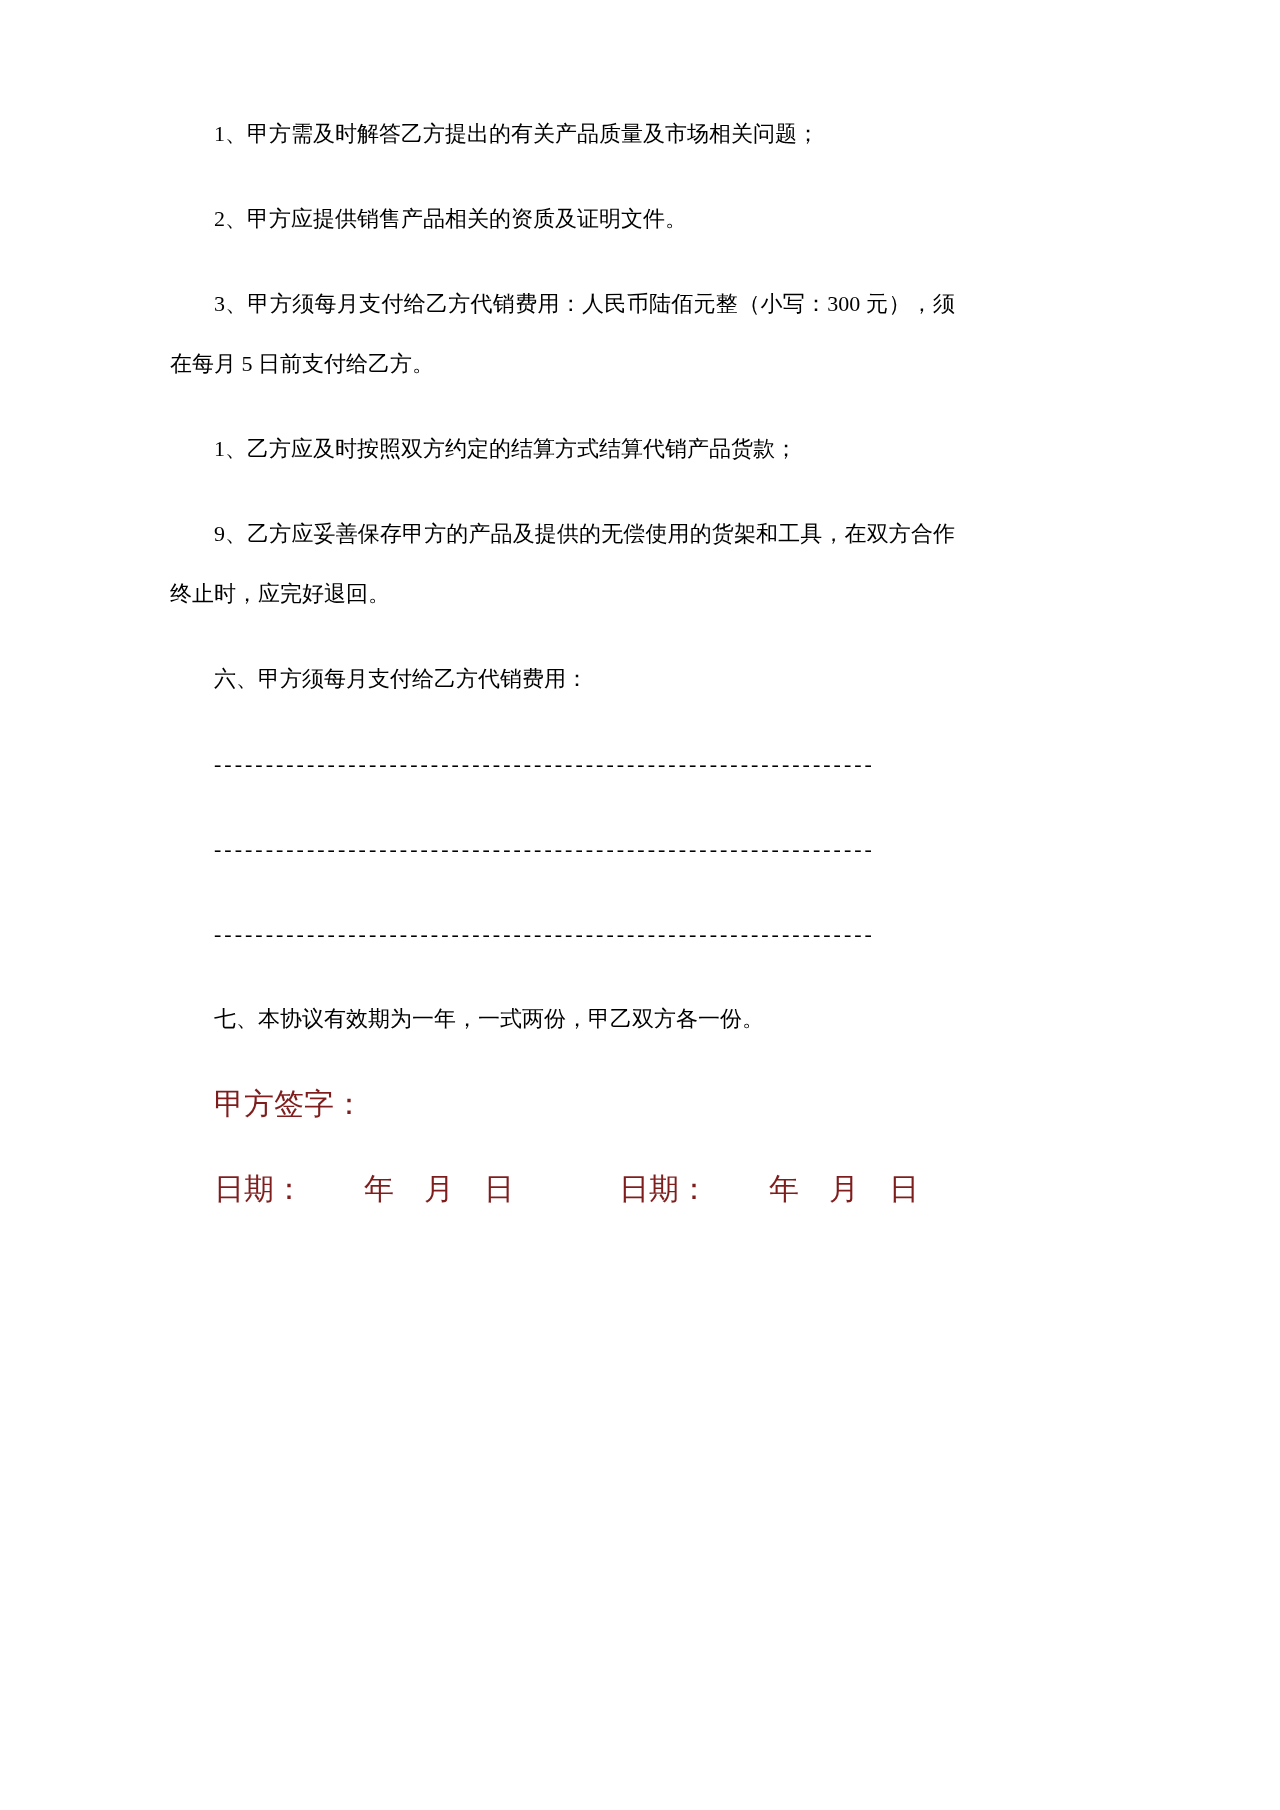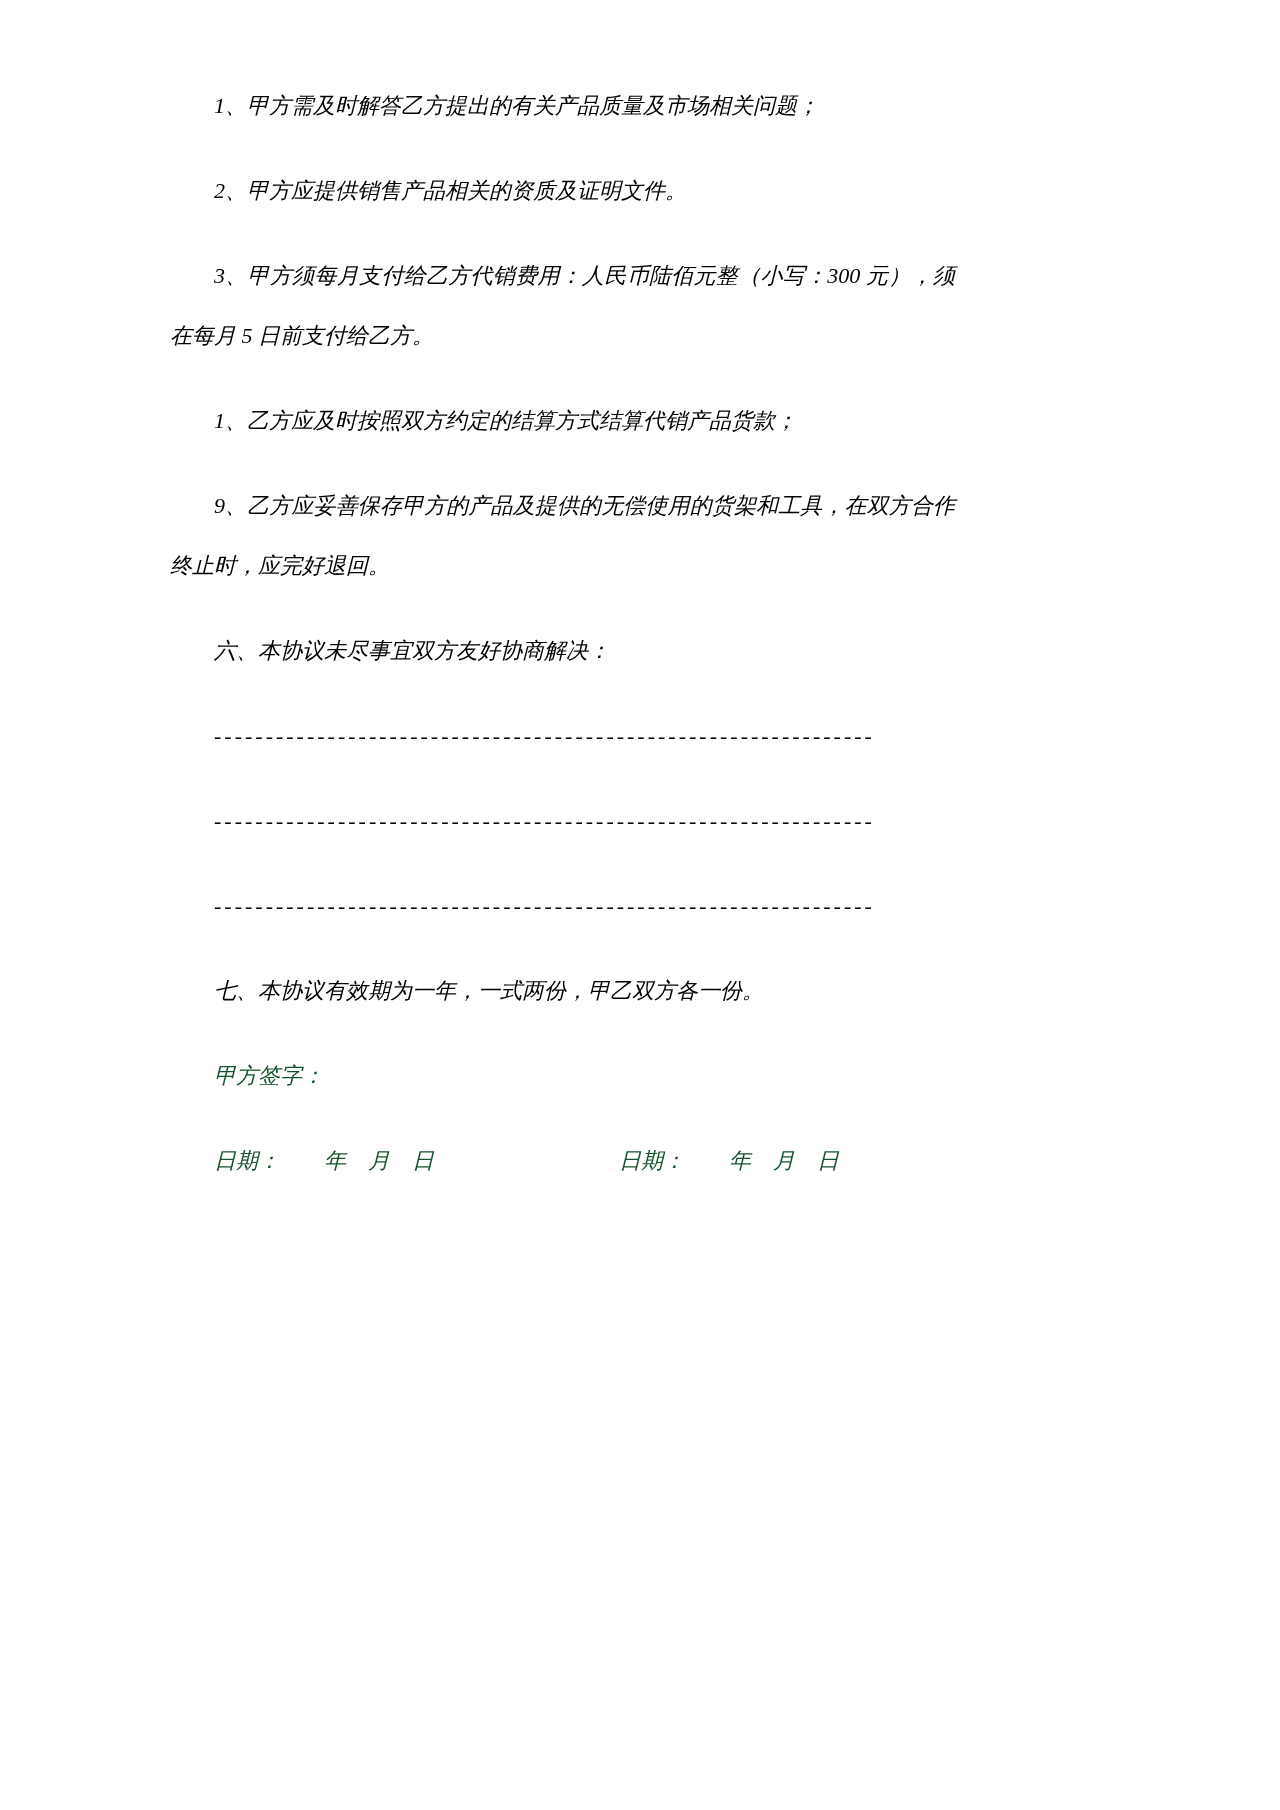--- a/index.html
+++ b/index.html
@@ -12,23 +12,22 @@
   body {
     height: 1810px;
     color: #000000;
     font-family: "Liberation Serif", "DejaVu Serif", serif;
     overflow: hidden;
   }
 
   .page {
     width: 1096px;
     height: 1810px;
-    padding: 76px 160px 0 170px;
+    padding: 104px 160px 0 170px;
     background: #ffffff;
-    font-style: italic;
   }
 
   .para {
     font-size: 22px;
     line-height: 60px;
     margin-bottom: 25px;
     width: 785px;
     color: #000000;
     text-align: justify;
   }
@@ -42,25 +41,25 @@
     line-height: 60px;
     margin-bottom: 25px;
     padding-left: 44px;
     letter-spacing: 3px;
     white-space: nowrap;
     color: #000000;
   }
 
   .sig-row {
     display: flex;
-    font-size: 22px;
+    font-size: 30px;
     line-height: 60px;
     margin-bottom: 25px;
     padding-left: 44px;
-    color: #14532d;
+    color: #7f1d1d;
   }
 
   .sig-row .col-a {
     width: 405px;
     flex: 0 0 405px;
   }
 
   .sig-row .col-b {
     flex: 1;
   }
@@ -74,21 +73,21 @@
 
   <p class="para indent">2、甲方应提供销售产品相关的资质及证明文件。</p>
 
   <p class="para indent">3、甲方须每月支付给乙方代销费用：人民币陆佰元整（小写：300 元），须在每月 5 日前支付给乙方。</p>
 
 
   <p class="para indent">1、乙方应及时按照双方约定的结算方式结算代销产品货款；</p>
 
   <p class="para indent">9、乙方应妥善保存甲方的产品及提供的无偿使用的货架和工具，在双方合作终止时，应完好退回。</p>
 
-  <p class="para indent">六、本协议未尽事宜双方友好协商解决：</p>
+  <p class="para indent">六、甲方须每月支付给乙方代销费用：</p>
 
   <p class="blank-line">----------------------------------------------------------------</p>
 
   <p class="blank-line">----------------------------------------------------------------</p>
 
   <p class="blank-line">----------------------------------------------------------------</p>
 
   <p class="para indent">七、本协议有效期为一年，一式两份，甲乙双方各一份。</p>
 
 

